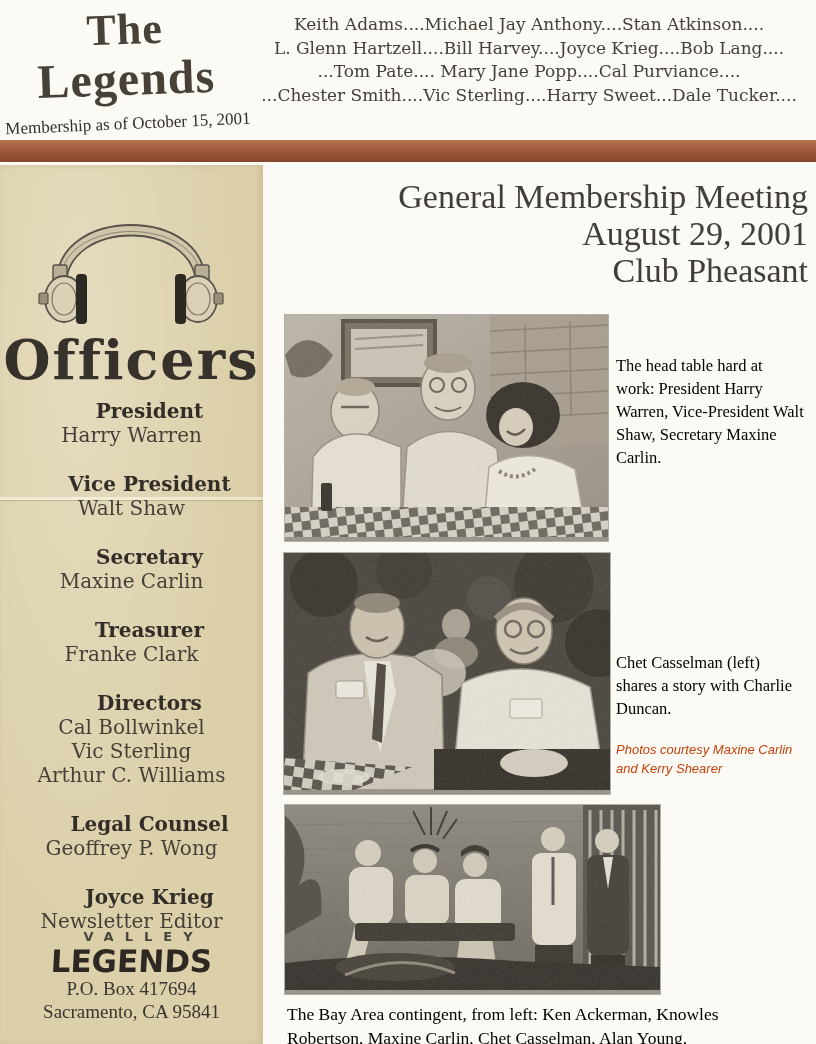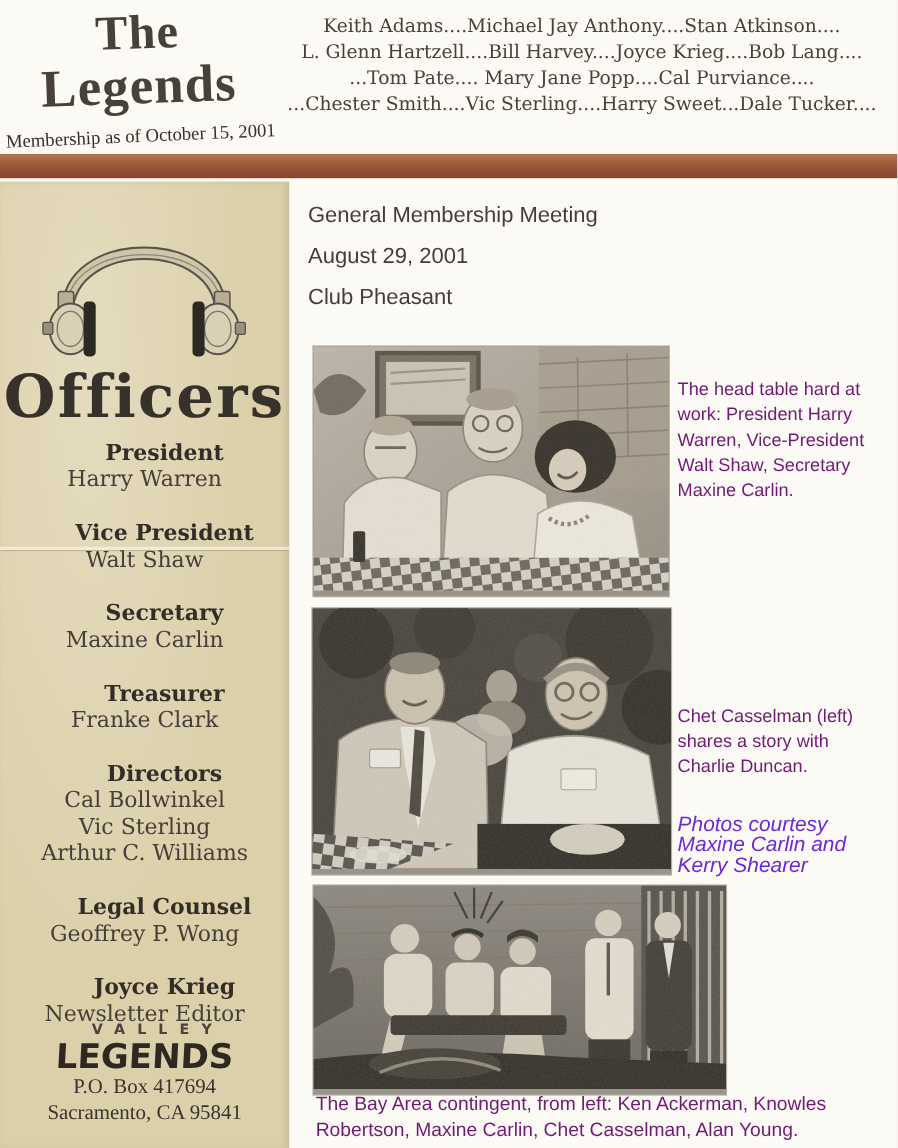--- a/index.html
+++ b/index.html
@@ -63,35 +63,36 @@
     letter-spacing:11px; padding-left:24px; color:#4a443b; line-height:16px;
   }
   .legends-logo {
     font-family:"DejaVu Sans", sans-serif; font-weight:900; font-size:31px;
     line-height:32px; color:#2d2821; transform:skewX(-3deg); letter-spacing:0px;
   }
   .addr { font-size:19px; line-height:23px; color:#393430; }
 
   
   .meeting-heading {
-    left:280px; top:178px; width:528px; text-align:left;
-    font-family:Liberation Sans, sans-serif; font-size:20px; line-height:37px;
+    left:280px; top:178px; width:528px; text-align:right;
+    font-family:Liberation Serif, serif; font-size:34px; line-height:37px;
     color:#413d39;
   }
   .photo { box-shadow:0 0 0 1px rgba(110,102,90,0.5); background:#9a948a; }
   .photo-caption {
-    font-family:Liberation Sans, sans-serif; font-size:16.5px; line-height:23px;
-    color:#701a75;
+    font-family:Liberation Serif, serif; font-size:16.5px; line-height:23px;
+    color:#000000;
+    margin-top:11px;
   }
   .caption-1 { left:616px; top:343px; width:188px; }
   .caption-2 { left:616px; top:640px; width:188px; }
   .photo-credit {
     left:616px; top:740px; width:190px;
     font-family:"Liberation Sans", sans-serif; font-style:italic;
-    font-size:19px; line-height:19px; color:#6d28d9;
+    font-size:13px; line-height:19px; color:#c2410c;
   }
   .caption-3 { left:287px; top:991px; width:492px; font-size:17.5px; line-height:24px; }
 </style>
 </head>
 <body>
 
 <div class="page">
 
   <div class="abs masthead-title">
     <div class="t1">The</div>

